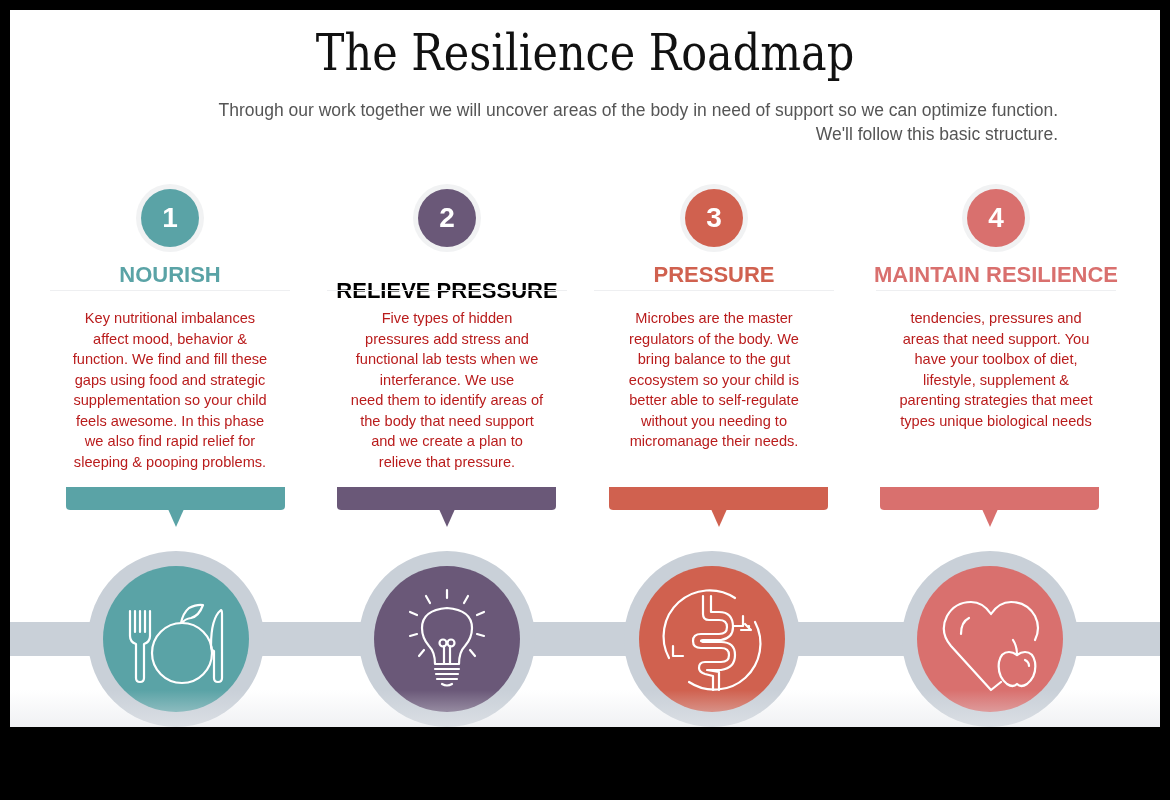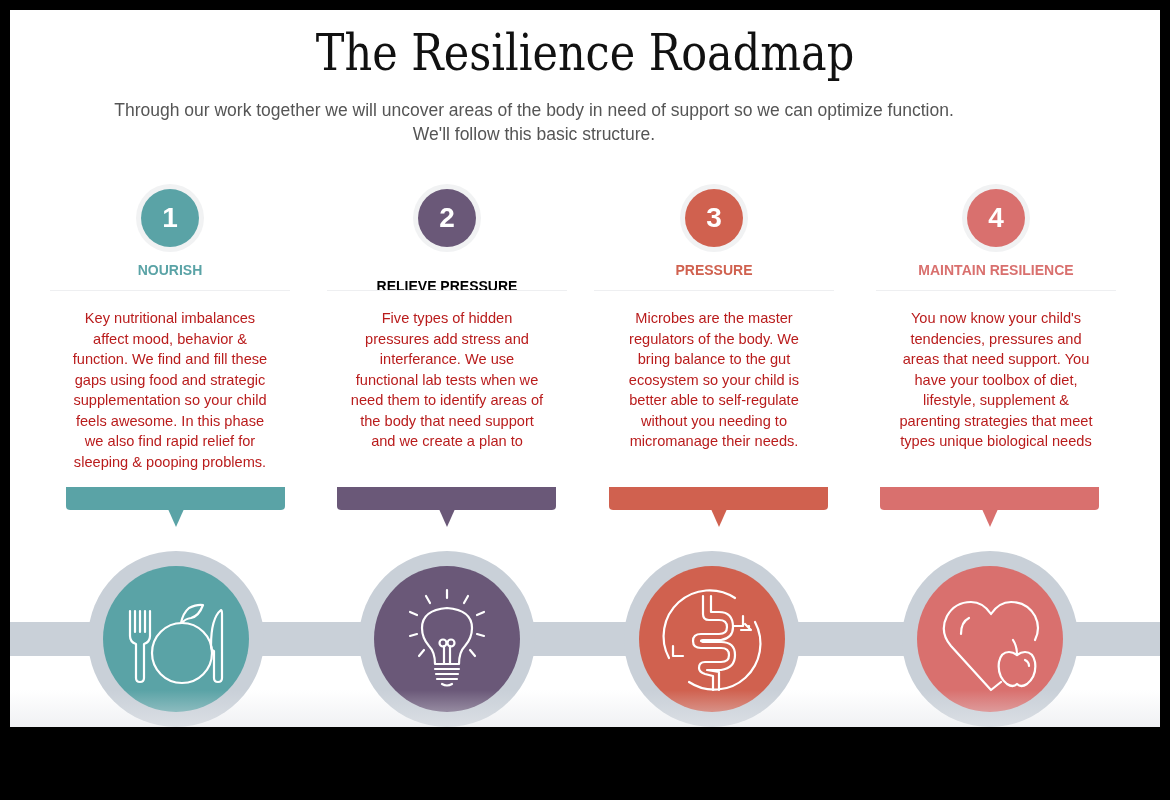--- a/index.html
+++ b/index.html
@@ -2,30 +2,30 @@
 <html><head>
 <meta charset="utf-8">
 <style>
   html, body { margin:0; padding:0; }
   body { width:1170px; height:800px; background:#000; position:relative; overflow:hidden;
          font-family:"Liberation Sans", sans-serif; }
   .canvas { position:absolute; left:10px; top:10px; width:1150px; height:717px; background:#fff; overflow:hidden; }
   .title { position:absolute; left:0; width:1150px; top:14px; text-align:center;
            font-family:"DejaVu Serif", serif; font-size:50px; color:#111; letter-spacing:0px;
            transform:scaleX(0.86); transform-origin:center; font-weight:normal; }
-  .subtitle { position:absolute; left:0; width:1048px; top:88px; text-align:center;
+  .subtitle { position:absolute; left:0; width:1048px; top:88px; text-align:right;
               font-size:17.5px; line-height:24px; color:#555; }
   .subtitle div { white-space:nowrap; }
   .step { position:absolute; top:0; width:260px; }
   .badge-ring { position:absolute; width:68px; height:68px; border-radius:50%; background:#f1f2f3;
                 left:50%; margin-left:-34px; top:174px; }
   .badge { position:absolute; width:58px; height:58px; border-radius:50%; left:5px; top:5px;
            color:#fff; font-weight:bold; font-size:28px; text-align:center; line-height:58px; }
   .heading { position:absolute; top:252px; left:0; width:100%; text-align:center; font-weight:bold;
-             font-size:14px; white-space:nowrap; }
+             font-size:22px; white-space:nowrap; }
   .sep { position:absolute; top:280px; left:10px; right:10px; height:1px; background:#eeeff1; }
   .desc { position:absolute; top:298px; left:0; width:100%; text-align:center; font-size:14.6px;
           line-height:20.5px; color:#b91c1c; }
   .desc div { white-space:nowrap; }
   .callout { position:absolute; top:477px; height:23px; width:219px; border-radius:0 0 4px 4px; }
   .callout .tip { position:absolute; left:50%; margin-left:-8px; top:22px; width:0; height:0;
                   border-left:8px solid transparent; border-right:8px solid transparent; border-top:18px solid; }
   .bar { position:absolute; left:0; width:1150px; top:612px; height:34px; background:#c9d0d8; }
   .fade { position:absolute; left:0; width:1150px; top:680px; height:37px;
           background:linear-gradient(to bottom, rgba(255,255,255,0), rgba(230,232,236,0.6)); pointer-events:none; }
@@ -83,25 +83,26 @@
 
   <div class="step" style="left:307px;">
     <div class="badge-ring">
       <div class="badge" style="background:#6a5878;">2</div>
     </div>
     <div class="heading" style="color:#000000;margin-top:16px;">RELIEVE PRESSURE</div>
     <div class="sep"></div>
     <div class="desc">
       <div>Five types of hidden</div>
       <div>pressures add stress and</div>
+      <div>functional lab tests when we</div>
       <div>interferance. We use</div>
-      <div>functional lab tests when we</div>
       <div>need them to identify areas of</div>
       <div>the body that need support</div>
       <div>and we create a plan to</div>
+      <div>relieve that pressure.</div>
     </div>
   </div>
   <div class="callout" style="left:327px;background:#6a5878;">
     <div class="tip" style="border-top-color:#6a5878;"></div>
   </div>
   <div class="big-ring" style="left:349px;">
     <div class="big-circle" style="background:#6a5878;">
       <svg viewBox="0 0 146 146" fill="none" stroke="#fff" stroke-width="2.2" stroke-linecap="round" stroke-linejoin="round">
         <path d="M61 98 Q61 86 55 80 Q48 72 48 62 Q48 44 73 42 Q98 44 98 62 Q98 72 91 80 Q85 86 85 98 Z"></path>
         <path d="M61 103 H85 M62 108 H84 M63 113 H83 M68 118 Q73 121 78 118"></path>
@@ -146,21 +147,20 @@
     </div>
   </div>
 
   <div class="step" style="left:856px;">
     <div class="badge-ring">
       <div class="badge" style="background:#d9706e;">4</div>
     </div>
     <div class="heading" style="color:#d9706e;">MAINTAIN RESILIENCE</div>
     <div class="sep"></div>
     <div class="desc">
-      <div>You now know your child's</div>
       <div>tendencies, pressures and</div>
       <div>areas that need support. You</div>
       <div>have your toolbox of diet,</div>
       <div>lifestyle, supplement &amp;</div>
       <div>parenting strategies that meet</div>
       <div>types unique biological needs</div>
     </div>
   </div>
   <div class="callout" style="left:870px;background:#d9706e;">
     <div class="tip" style="border-top-color:#d9706e;"></div>

